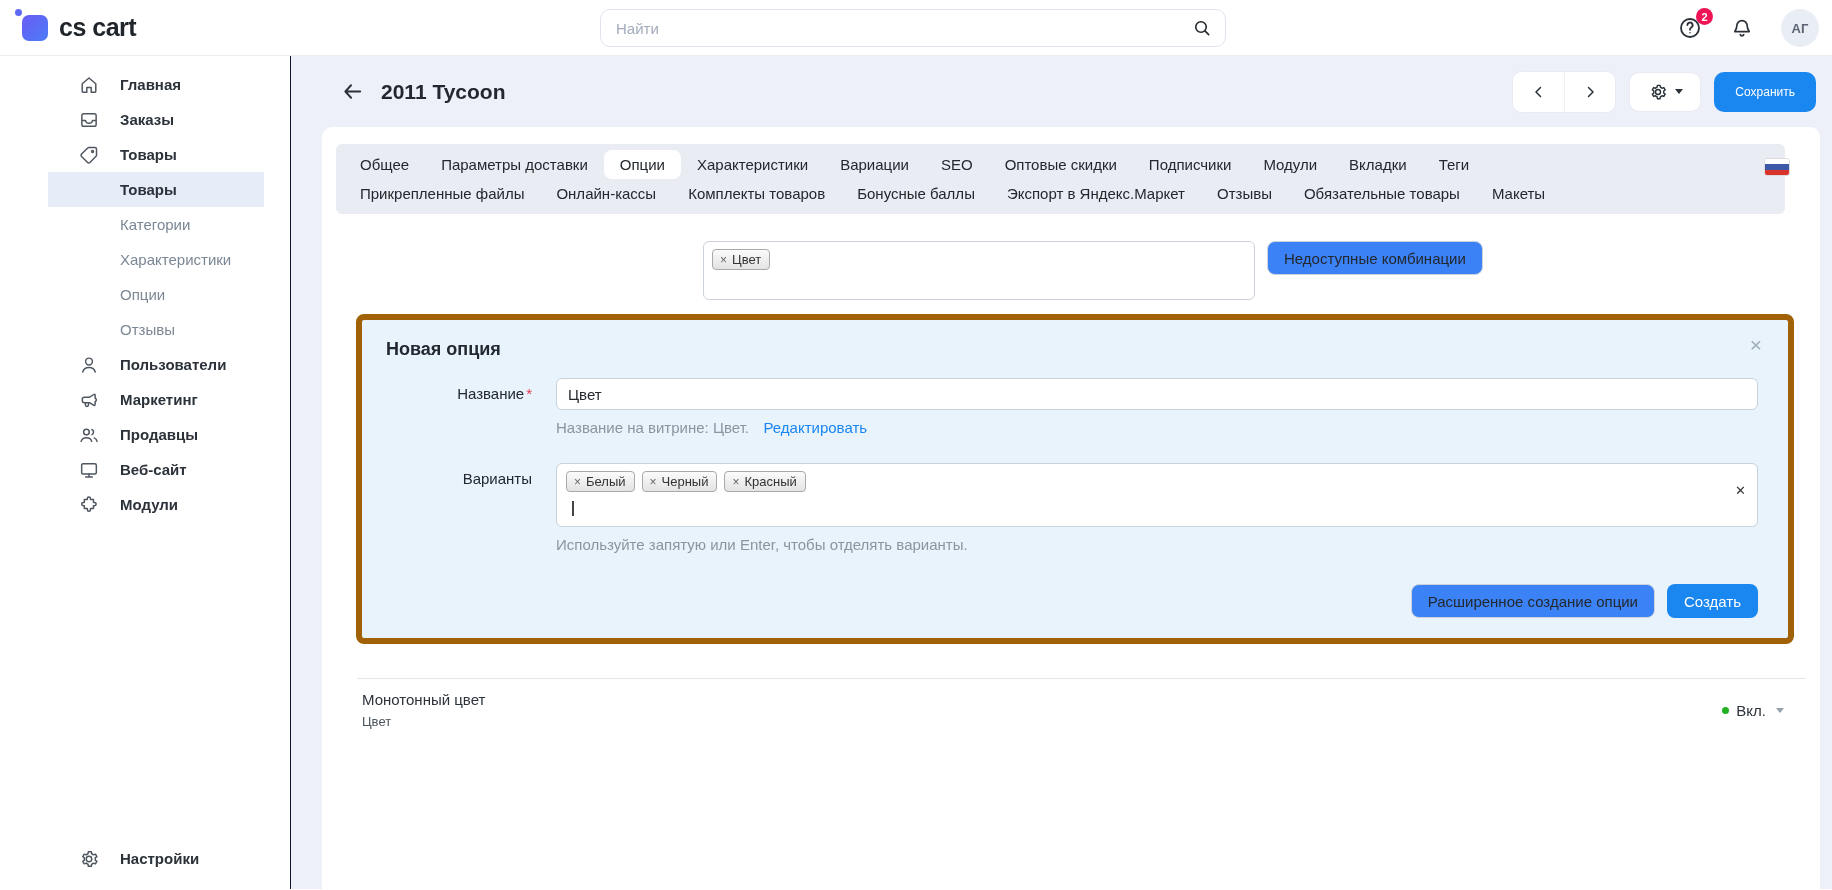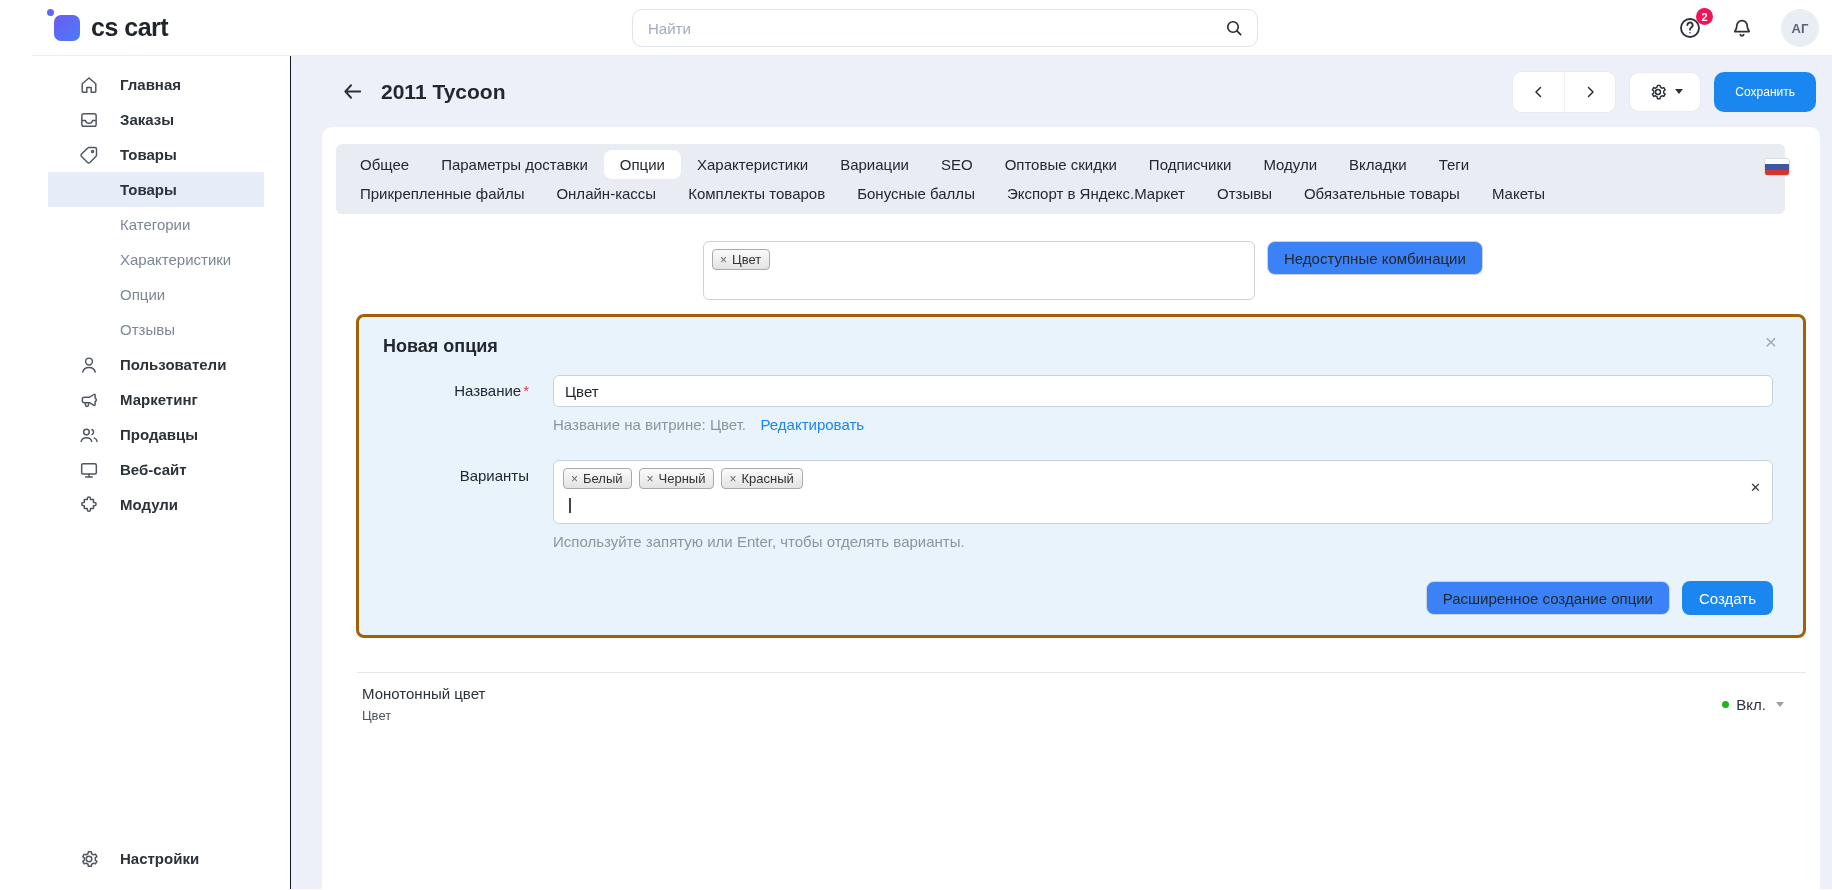--- a/index.html
+++ b/index.html
@@ -7,21 +7,21 @@
   .app {
     width:1832px; height:890px; overflow:hidden; position:relative;
     font-family:"Liberation Sans","DejaVu Sans",sans-serif; color:#23282e;
     background:#fff;
   }
   svg { display:block; }
 
   
   .topbar {
     height:56px; background:#fff; border-bottom:1px solid #ecedf3;
-    position:relative; display:flex; align-items:center; padding:0 22px;margin-left:32px;
+    position:relative; display:flex; align-items:center; padding:0 22px;
   }
   .logo { display:flex; align-items:center; gap:11px; cursor:pointer; }
   .logo-mark { width:26px; height:26px; border-radius:7px;
     background:linear-gradient(135deg,#6a5cf5,#4b7cf5); position:relative; }
   .logo-mark::before { content:""; position:absolute; top:-6px; left:-7px;
     width:7px; height:7px; border-radius:50%; background:#5f68f3; }
   .logo-text { font-size:25px; font-weight:700; color:#20252b; letter-spacing:-0.5px; }
 
   .search-box { position:absolute; left:600px; top:9px; width:626px; height:38px;
     border:1px solid #dfe3ec; border-radius:10px; background:#fff;
@@ -90,21 +90,21 @@
   .tagbox { width:552px; min-height:59px; border:1px solid #ccd2da; border-radius:6px;
     background:#fff; padding:7px 8px; cursor:text; }
   .chip { display:inline-flex; align-items:center; gap:5px;
     background:linear-gradient(#fbfbfb,#e3e3e3); border:1px solid #a9a9a9; border-radius:4px;
     padding:2px 8px 2px 7px; font-size:13px; color:#333; }
   .chip .x { color:#666; font-size:12px; cursor:pointer; line-height:1; }
   .btn-light { height:34px; padding:0 16px; background:#3b82f6; border:1px solid #ccd3da;
     border-radius:8px; font-size:15px; color:#23282e; cursor:pointer; font-family:inherit; }
 
   
-  .panel { margin:14px 14px 0 20px; background:#e8f3fc; border:3px solid #a16207;
+  .panel { margin:14px 26px 0 20px; background:#e8f3fc; border:6px solid #a16207;
     border-radius:8px; padding:19px 30px 20px 24px; position:relative; }
   .panel-title { font-size:18px; font-weight:700; color:#23282e; }
   .panel-close { position:absolute; top:14px; right:26px; font-size:21px; color:#9fabb6;
     cursor:pointer; line-height:1; }
   .form-row { display:flex; margin-top:18px; }
   .form-label { width:170px; text-align:right; padding-right:24px; font-size:15px;
     color:#23282e; padding-top:7px; flex-shrink:0; }
   .req { color:#e3344a; margin-left:2px; }
   .form-field { flex:1; min-width:0; }
   .text-input { width:100%; height:32px; border:1px solid #c7d3dc; border-radius:6px;

